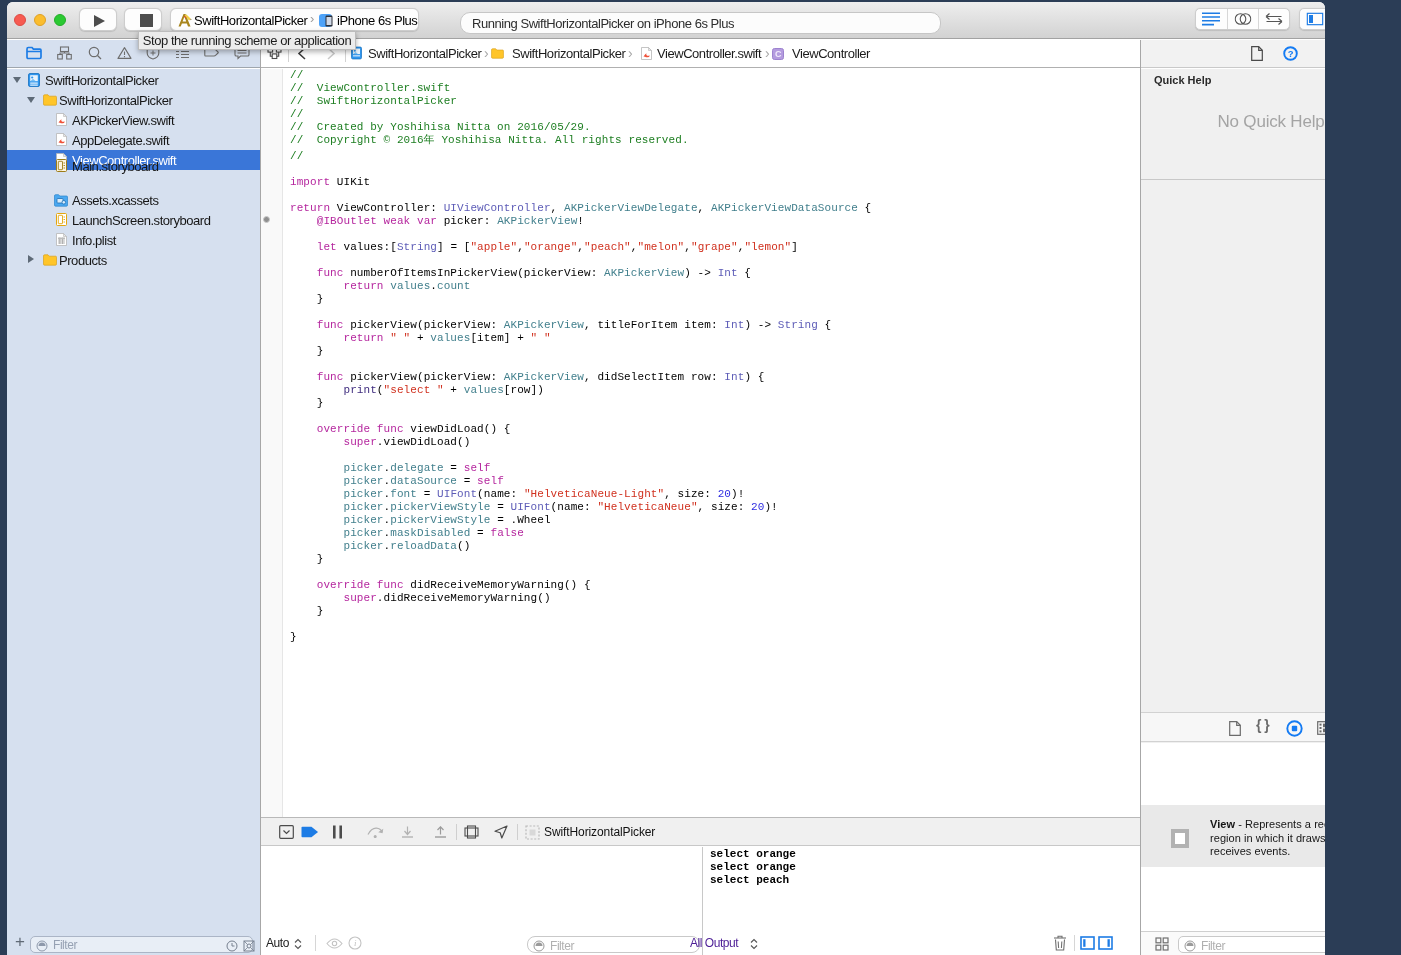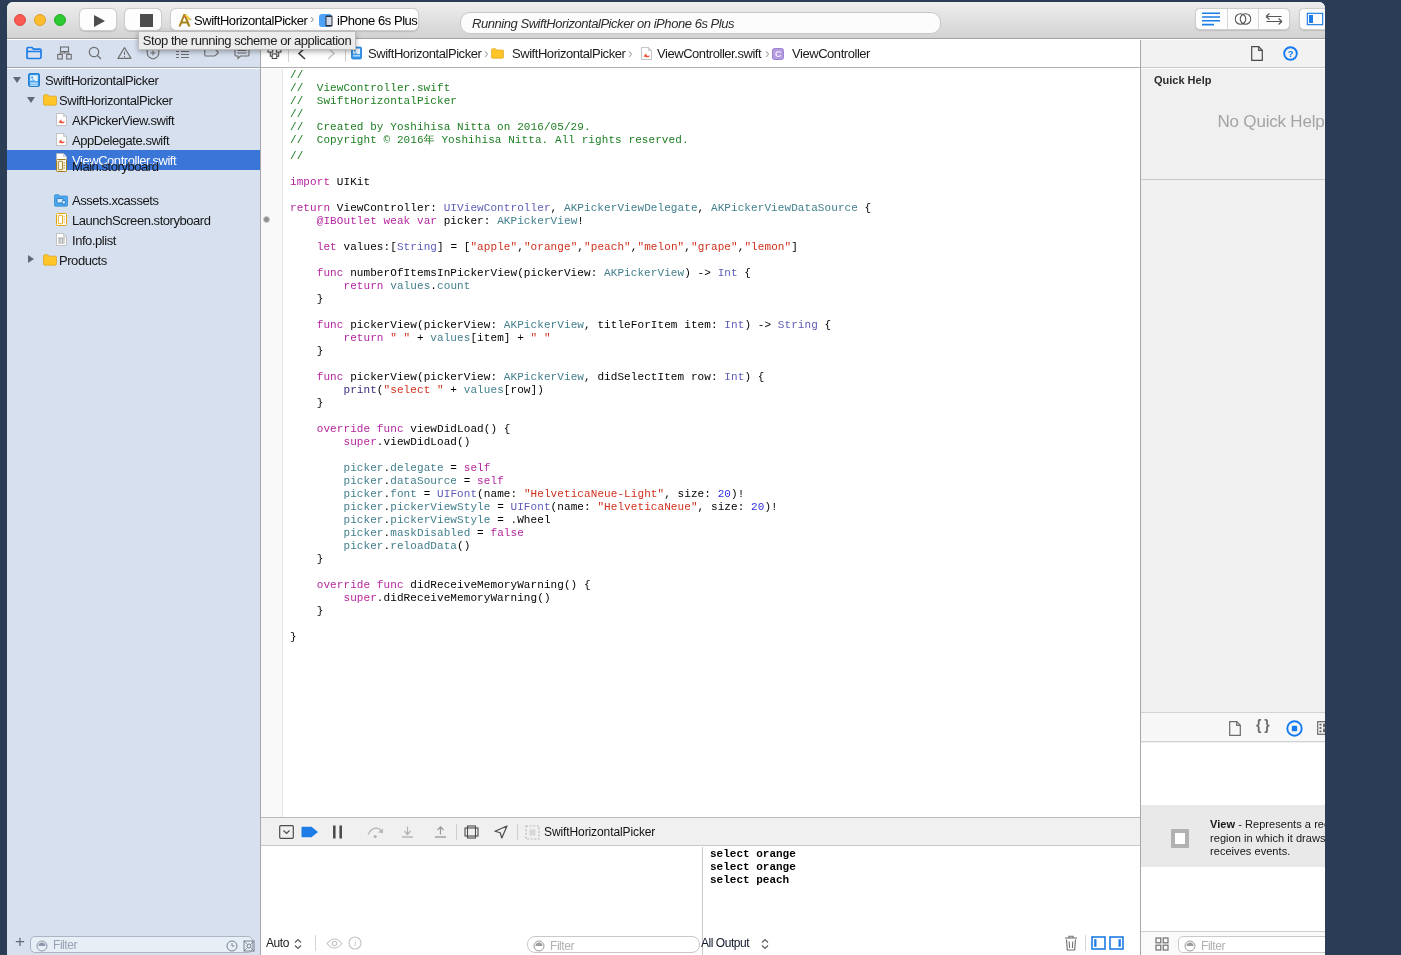--- a/index.html
+++ b/index.html
@@ -15,21 +15,21 @@
 #tl-g{left:47px;background:#2bc932;border:0.5px solid #23ad28;}
 .pill{position:absolute;top:6px;height:23px;background:#fdfdfd;border:1px solid #cdcdcd;border-radius:6px;box-shadow:0 0.5px 1px rgba(0,0,0,.12);}
 #playbtn{left:72px;width:38px;}
 #playbtn .tri{position:absolute;left:14px;top:5.5px;width:0;height:0;border-left:11px solid #4d4d4d;border-top:6px solid transparent;border-bottom:6px solid transparent;}
 #stopbtn{left:117px;width:38px;}
 #stopbtn .sq{position:absolute;left:15px;top:5px;width:13px;height:13px;background:#4d4d4d;}
 #scheme{left:163px;width:249px;font-size:13px;color:#000;}
 #scheme .t1{position:absolute;left:23px;top:3.5px;white-space:nowrap;}
 #scheme .sep{position:absolute;left:139px;top:2px;color:#9b9b9b;font-size:13px;}
 #scheme .t2{position:absolute;left:166px;top:3.5px;white-space:nowrap;}
-#status{left:453px;top:10px;width:481px;height:22px;background:#fcfcfc;border:1px solid #c6c6c6;border-radius:10px;box-shadow:none;font-style:italic;}
+#status{left:453px;top:10px;width:481px;height:22px;background:#fcfcfc;border:1px solid #c6c6c6;border-radius:10px;box-shadow:none;}
 #status .txt{position:absolute;left:11px;top:3px;font-size:13px;color:#2d2d2d;}
 .segc{position:absolute;top:6px;height:22px;background:#fdfdfd;border:1px solid #cdcdcd;border-radius:5px;box-shadow:0 0.5px 1px rgba(0,0,0,.12);display:flex;}
 .seg{width:31.4px;height:100%;position:relative;}
 .seg+.seg{border-left:1px solid #d7d7d7;}
 #eseg{left:1188px;width:95px;}
 #vseg{left:1292px;width:93px;}
 .cicon{position:absolute;left:50%;top:50%;transform:translate(-50%,-50%);}
 
 #row2l{position:absolute;left:0;top:38px;width:253px;height:28px;background:#d6e0ef;border-bottom:1px solid #9fa6ad;}
 #row2m{position:absolute;left:254px;top:38px;width:879px;height:28px;background:#ffffff;border-bottom:1px solid #b0b0b0;}
@@ -54,21 +54,21 @@
 #outletdot{position:absolute;left:1.5px;top:147px;width:7px;height:7px;border-radius:50%;background:#8f8f8f;border:1.5px solid #c9c9c9;}
 .codep{position:absolute;left:29px;margin:0;font-family:"Liberation Mono",monospace;font-size:11px;line-height:13px;white-space:pre;color:#000;letter-spacing:0.08px;}
 .k{color:#b5269e;} .c{color:#1d7e21;} .s{color:#d0301e;} .n{color:#2d2be0;}
 .p{color:#5d5cb7;} .t{color:#417f8c;} .f{color:#3e2b7e;}
 
 #debug{position:absolute;left:254px;top:815px;width:879px;height:138px;background:#fff;border-top:1px solid #b9b9b9;}
 #dbgbar{position:absolute;left:0;top:0;width:879px;height:28px;background:#f0f0f0;border-bottom:1px solid #c8c8c8;}
 #dbgdiv{position:absolute;left:441px;top:29px;width:1px;height:109px;background:#c8c8c8;}
 #console{position:absolute;left:449px;top:30px;margin:0;letter-spacing:0;font-family:"Liberation Mono",monospace;font-size:11px;font-weight:bold;line-height:13px;white-space:pre;color:#000;}
 #dbgbl{position:absolute;left:0px;top:113px;width:448px;height:25px;font-size:12px;color:#222;}
-#dbgbr{position:absolute;left:431px;top:113px;width:437px;height:25px;font-size:12px;color:#0f172a;text-decoration:underline;}
+#dbgbr{position:absolute;left:420px;top:113px;width:437px;height:25px;font-size:12px;color:#4c1d95;text-decoration:underline;}
 #dfield{position:absolute;left:266px;top:5px;width:173px;height:17px;border:1px solid #c9c9c9;border-radius:8px;background:#fff;}
 
 #util{position:absolute;left:1134px;top:67px;width:260px;height:886px;background:#f0f0f0;}
 #qh{position:absolute;left:13px;top:5px;font-size:11px;font-weight:bold;color:#2a2a2a;letter-spacing:0;}
 #nqh{position:absolute;left:0;top:43px;width:260px;text-align:center;font-size:17px;color:#a4a4a4;letter-spacing:-0.2px;}
 #qhdiv{position:absolute;left:0;top:110px;width:260px;height:1px;background:#c8c8c8;}
 #libtabs{position:absolute;left:0;top:643px;width:260px;height:30px;background:#f7f7f7;border-top:1px solid #d2d2d2;border-bottom:1px solid #d2d2d2;}
 #librows{position:absolute;left:0;top:674px;width:260px;height:188px;background:#fff;}
 .librow{position:absolute;left:0;width:260px;font-size:11px;color:#161616;}
 .librow .txt{position:absolute;left:69px;line-height:13.5px;letter-spacing:0.05px;}

